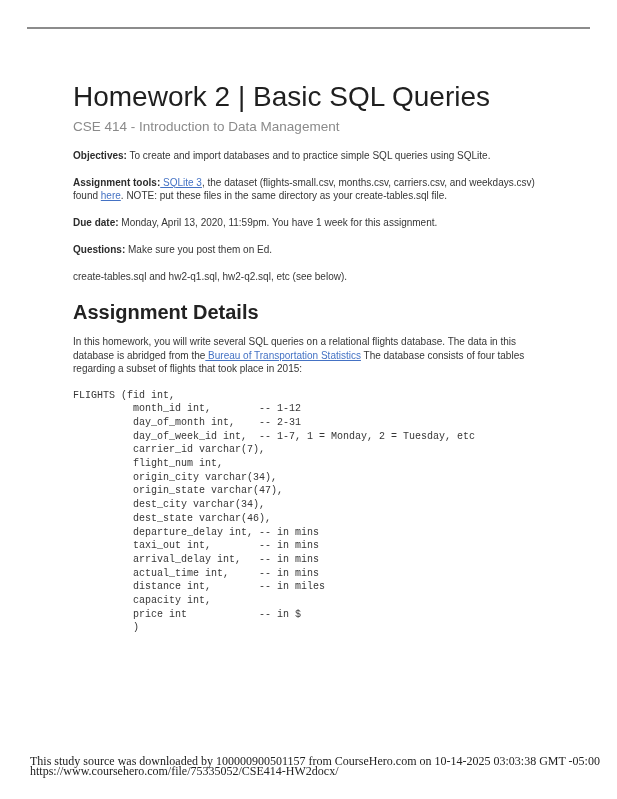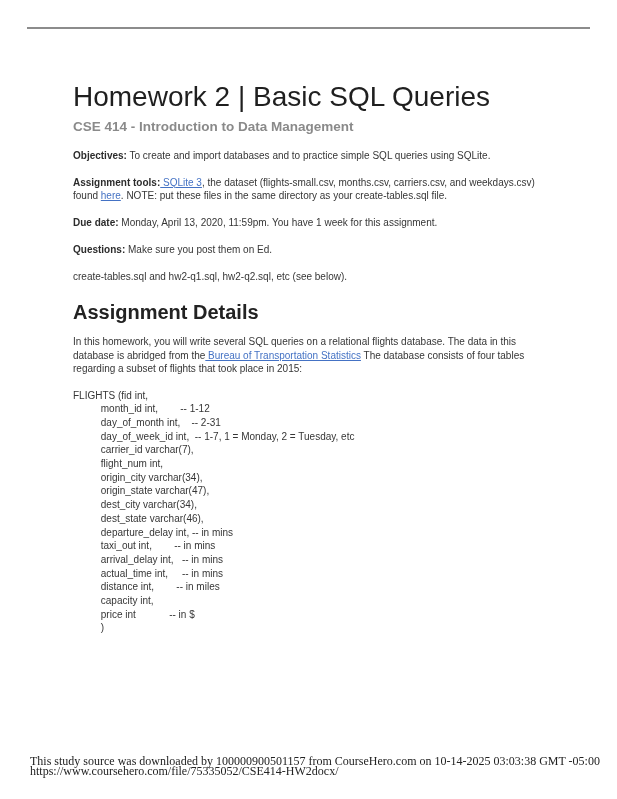--- a/index.html
+++ b/index.html
@@ -32,21 +32,20 @@
     font-weight: 400;
     color: #1f1f1f;
     line-height: 34px;
     letter-spacing: 0;
   }
   .subtitle {
     margin-top: 4px;
     font-size: 13.5px;
     color: #8a8a8a;
     line-height: 17px;
-    font-weight: bold;
   }
   .para {
     margin: 13.5px 0 0 0;
     font-size: 10px;
     line-height: 13.5px;
     color: #363636;
   }
   .para b { color: #2c2c2c; }
   a.link {
     color: #4472c4;
@@ -58,20 +57,21 @@
     font-size: 20px;
     font-weight: 700;
     color: #222222;
     line-height: 20px;
   }
   .schema {
     margin-top: 13px;
     font-size: 10px;
     line-height: 13.7px;
     color: #363636;
+    font-family: Liberation Mono, monospace;
   }
   .schema-line { white-space: pre; }
   .footer-note, .footer-url {
     position: absolute;
     left: 30px;
     font-family: "Liberation Serif", "DejaVu Serif", serif;
     font-size: 12px;
     color: #222222;
     white-space: nowrap;
   }

